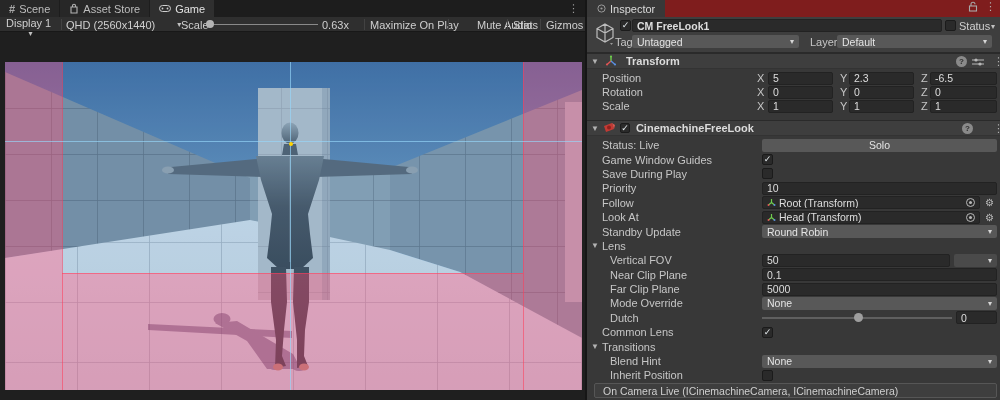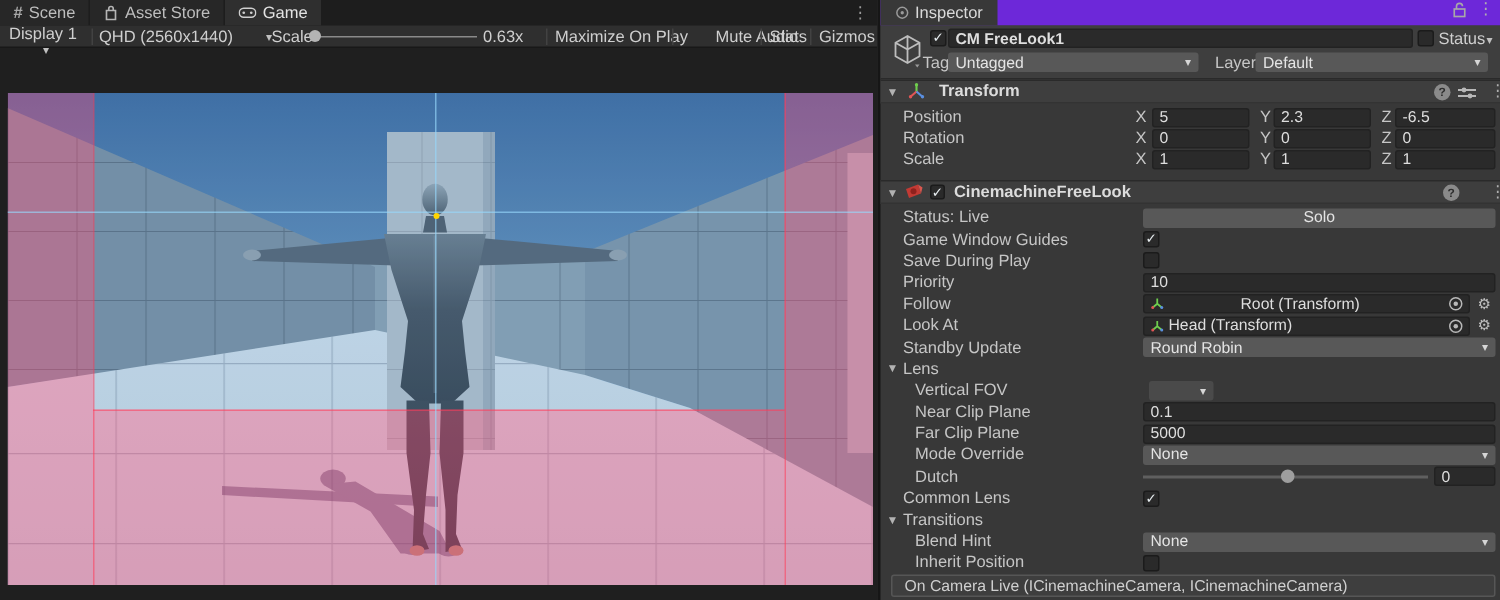--- a/index.html
+++ b/index.html
@@ -21,21 +21,21 @@
   .slider-track { position:absolute; top:7px; height:1px; background:#8a8a8a; }
   .slider-thumb { position:absolute; top:-4px; width:8px; height:8px; border-radius:50%; background:#b4b4b4; }
 
   
   .viewport { position:absolute; left:5px; top:62px; width:577px; height:328px; overflow:hidden; background:#000; }
   .viewport svg { position:absolute; left:0; top:0; }
   .gz { position:absolute; pointer-events:none; }
 
   
   .inspector { position:absolute; left:585px; top:0; width:415px; height:400px; background:#383838; border-left:2px solid #161616; }
-  .itabstrip { position:absolute; left:0; top:0; width:100%; height:17px; background:#6d28d9; display:flex; }
+  .itabstrip { position:absolute; left:0; top:0; width:100%; height:17px; background:#7f1d1d; display:flex; }
   .itab { display:flex; align-items:center; gap:4px; background:#383838; padding:0 10px; color:#dadada; }
   .ico-btns { position:absolute; right:4px; top:1px; display:flex; gap:7px; align-items:center; color:#aaa; }
 
   .go-header { position:absolute; left:0; top:17px; width:100%; height:36px; background:#3e3e3e; border-bottom:1px solid #2a2a2a; }
   .fld { background:#2a2a2a; border:1px solid #222; border-radius:2px; height:13px; color:#dedede; font-size:10.5px;
          display:flex; align-items:center; padding:0 4px; overflow:hidden; white-space:nowrap; }
   .dd { background:#585858; border-radius:2px; height:13px; color:#e4e4e4; font-size:10.5px;
         display:flex; align-items:center; padding:0 5px; overflow:hidden; white-space:nowrap; }
   .dd .darr { margin-left:auto; font-size:8px; color:#d6d6d6; }
   .cb { width:11px; height:11px; background:#2a2a2a; border:1px solid #1b1b1b; border-radius:2px;
@@ -392,21 +392,21 @@
         <span class="lab">Priority</span>
         <div class="vcol">
             <div class="fld" style="width:235px;">
               <span>10</span>
             </div>
           </div>
       </div>
       <div class="irow">
         <span class="lab">Follow</span>
         <div class="vcol">
-          <div class="fld" style="width:218px;gap:48px;">
+          <div class="fld" style="width:218px;">
             <span style="margin-right:3px;">
               <svg class="mini" width="9" height="9" viewBox="0 0 9 9">
                   <path d="M4.5 1 V4.5 L1.5 7 M4.5 4.5 L7.5 7" stroke-width="1.2" fill="none" stroke="#6fce4e"></path>
                   <circle cx="1.5" cy="7" r="1" fill="#e05555"></circle>
                   <circle cx="7.5" cy="7" r="1" fill="#5a8fe0"></circle>
                 </svg>
             </span>
             <span>Root (Transform)</span>
             <span class="picker">
                 <i></i>
@@ -443,20 +443,23 @@
             </div>
           </div>
       </div>
       <div class="irow">
         <span class="fold abs" style="left:4px;">▼</span>
         <span class="lab">Lens</span>
       </div>
       <div class="irow">
         <span class="lab sub">Vertical FOV</span>
         <div class="vcol">
+          <div class="fld" style="width:188px;">
+              <span>50</span>
+            </div>
           <div class="dd" style="width:43px;margin-left:4px;background:#4a4a4a;">
               <span class="darr">▾</span>
             </div>
         </div>
       </div>
       <div class="irow">
         <span class="lab sub">Near Clip Plane</span>
         <div class="vcol">
             <div class="fld" style="width:235px;">
               <span>0.1</span>

